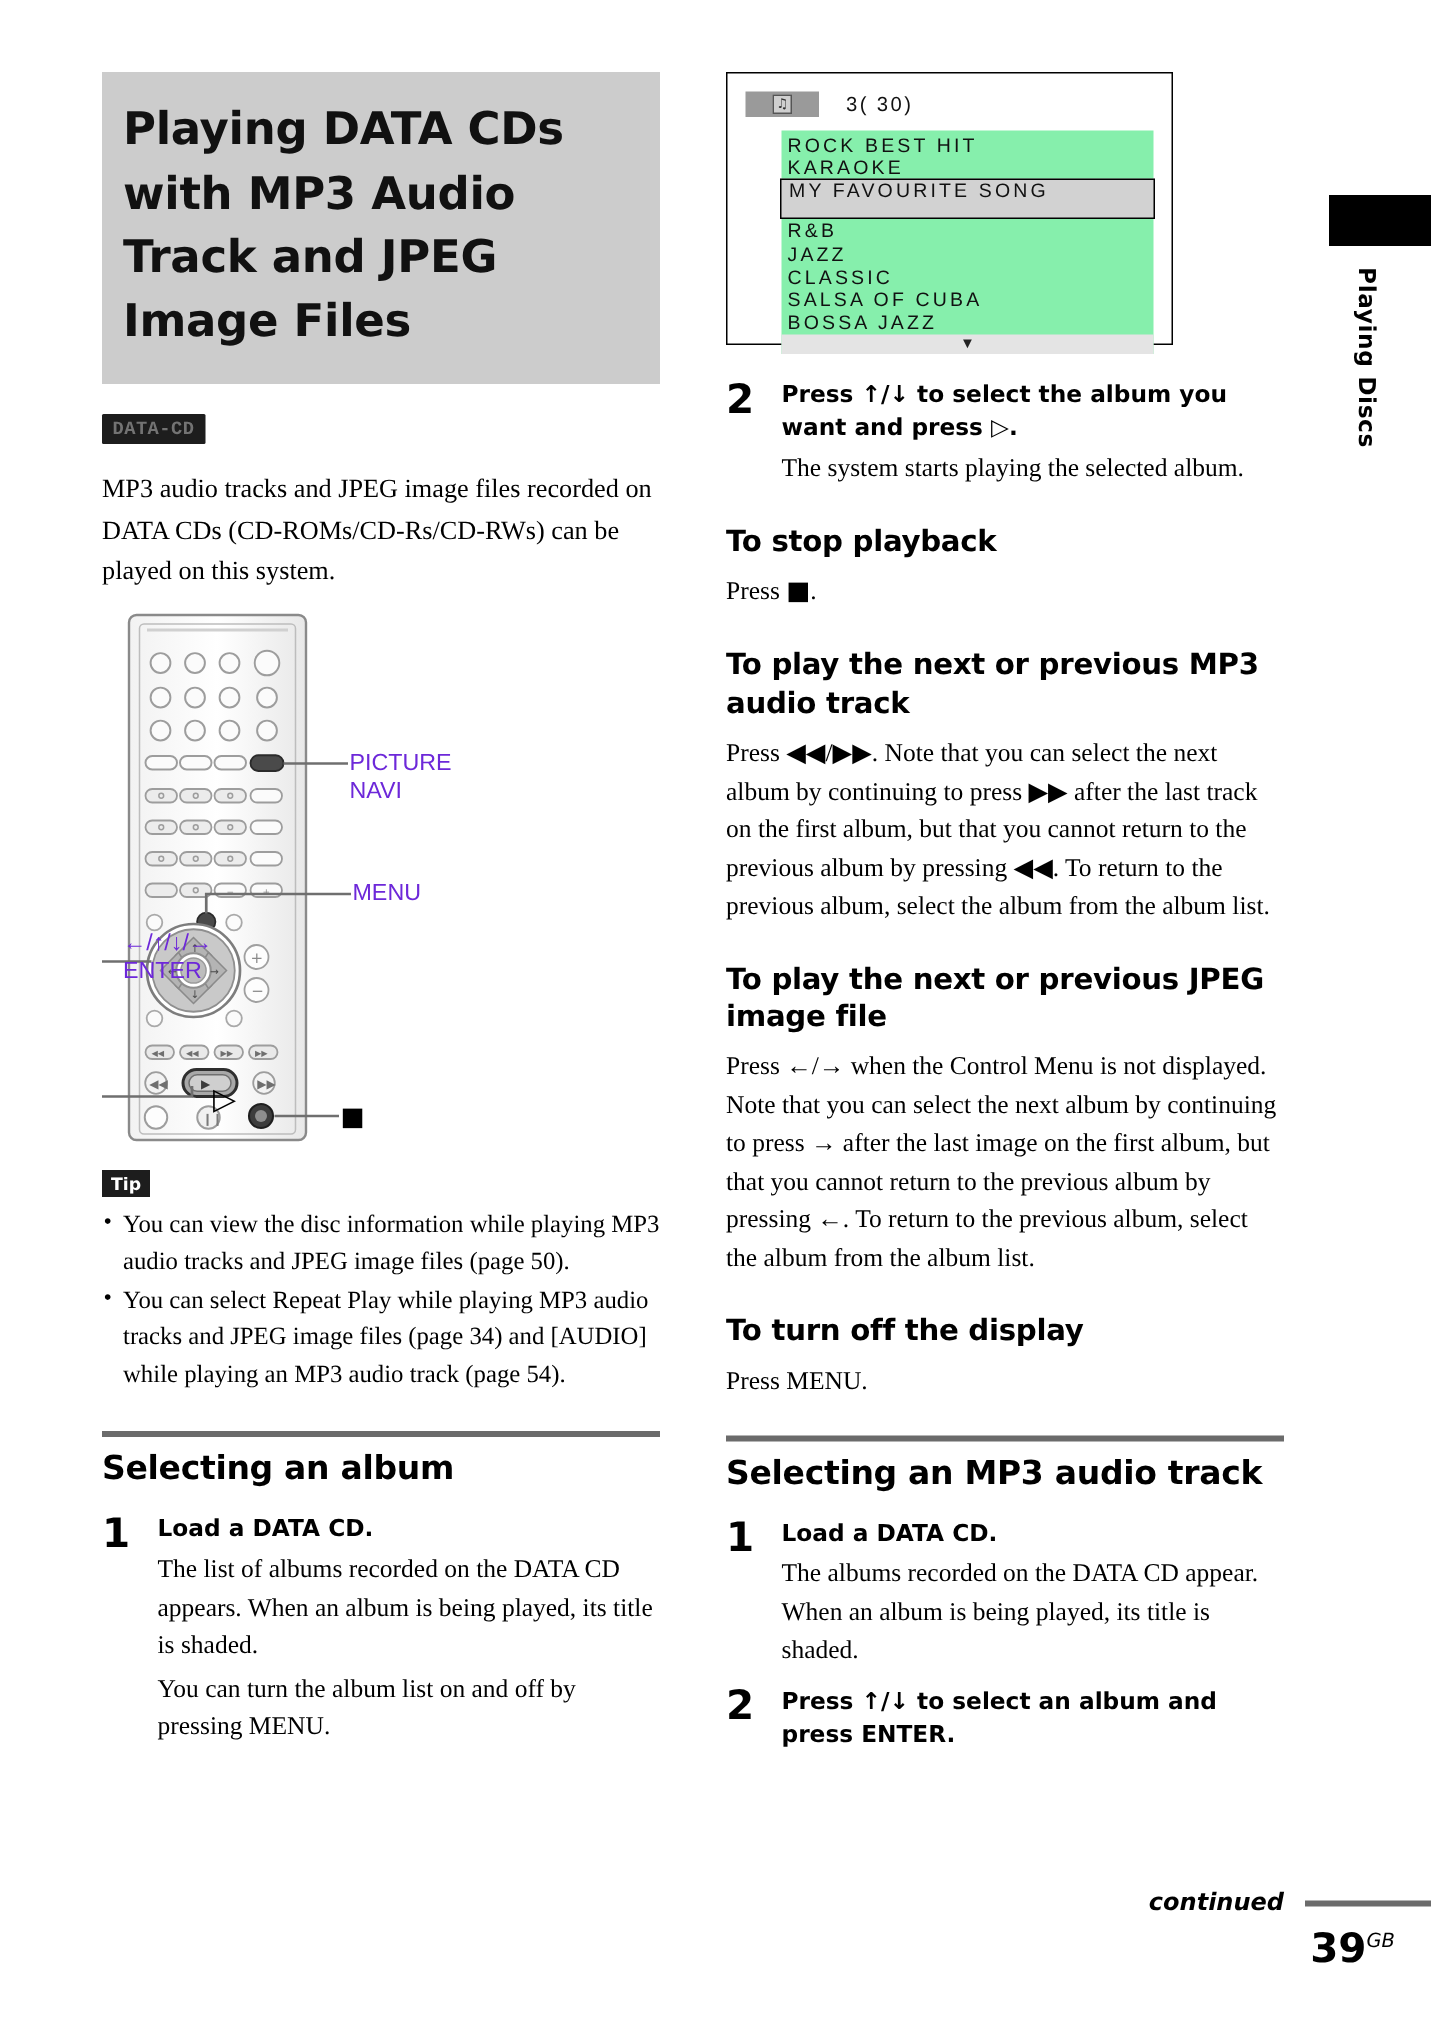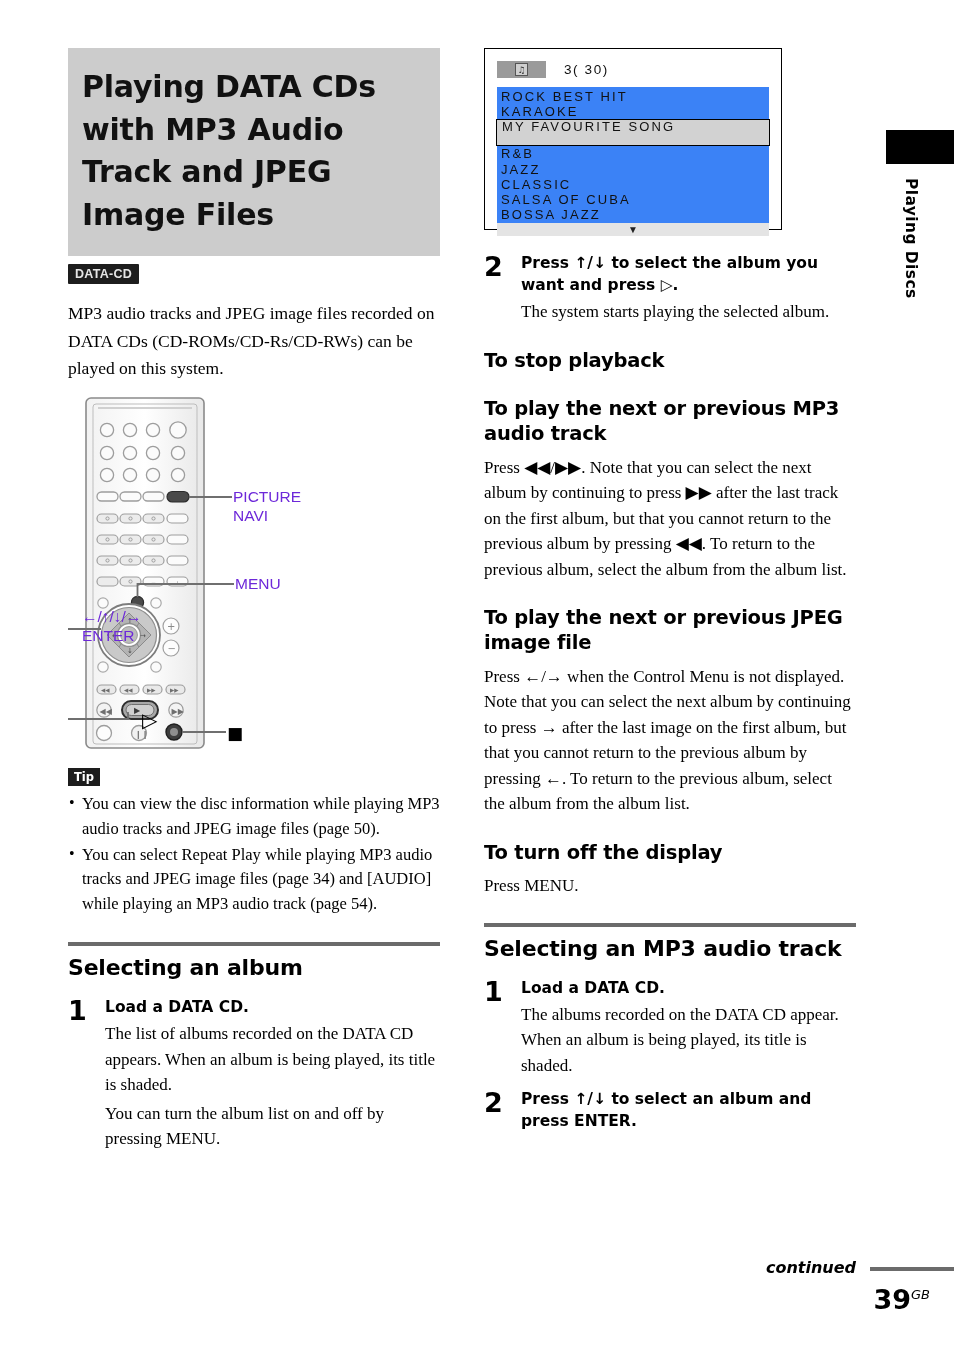--- a/index.html
+++ b/index.html
@@ -30,26 +30,26 @@
     font-weight:bold;
     font-size:30px;
     line-height:1.42;
     letter-spacing:-0.2px;
     color:#111;
   }
 
   
   .badge-datacd {
     display:inline-block;
-    background:#1d1d1d; color:#e5e5e5;
-    font-family:Liberation Sans, sans-serif;
+    background:#1d1d1d; color:#737373;
+    font-family:Liberation Mono, monospace;
     font-weight:bold; font-size:12.5px;
     letter-spacing:0.3px;
     padding:3px 7px 3px 7px;
-    margin-top:8px;
+    margin-top:20px;
     border-radius:1px;
   }
 
   
   .body-p {
     font-family:"Liberation Serif", serif;
     font-size:17.5px;
     line-height:1.55;
     margin:16px 0 0 0;
   }
@@ -151,22 +151,23 @@
     border:1px solid #555;
     font-size:9px; line-height:12px; text-align:center;
     color:#333; font-family:"DejaVu Sans", sans-serif;
   }
   .tv-count {
     font-family:"Liberation Sans", sans-serif;
     font-size:13.5px; letter-spacing:1.6px; color:#111;
   }
   .tv-list {
     margin-top:8px;
-    background:#3b82f6;
+    background:#86efac;
     padding:2px 0 0 0;
+    margin-left:24px;
   }
   .tv-row {
     font-family:"Liberation Sans", sans-serif;
     font-size:13px; letter-spacing:2.1px;
     line-height:15.2px; height:15.2px;
     padding-left:4px; color:#111;
     white-space:nowrap;
   }
   .tv-row.sel {
     border:1.4px solid #000; background:#d2d2d2;
@@ -416,20 +417,21 @@
 
     <div class="step" style="margin-top:22px;">
       <div class="step-num">2</div>
       <div class="step-body">
         <p class="step-lead">Press ↑/↓ to select the album you want and press ▷.</p>
         <p class="step-desc">The system starts playing the selected album.</p>
       </div>
     </div>
 
     <h3 class="sub">To stop playback</h3>
+    <p class="plain"><span>Press </span><span class="glyph">■</span><span>.</span></p>
 
     <h3 class="sub">To play the next or previous MP3 audio track</h3>
     <p class="plain">Press ◀◀/▶▶. Note that you can select the next album by continuing to press ▶▶ after the last track on the first album, but that you cannot return to the previous album by pressing ◀◀. To return to the previous album, select the album from the album list.</p>
 
     <h3 class="sub">To play the next or previous JPEG image file</h3>
     <p class="plain">Press ←/→ when the Control Menu is not displayed. Note that you can select the next album by continuing to press → after the last image on the first album, but that you cannot return to the previous album by pressing ←. To return to the previous album, select the album from the album list.</p>
 
     <h3 class="sub">To turn off the display</h3>
     <p class="plain">Press MENU.</p>
 

